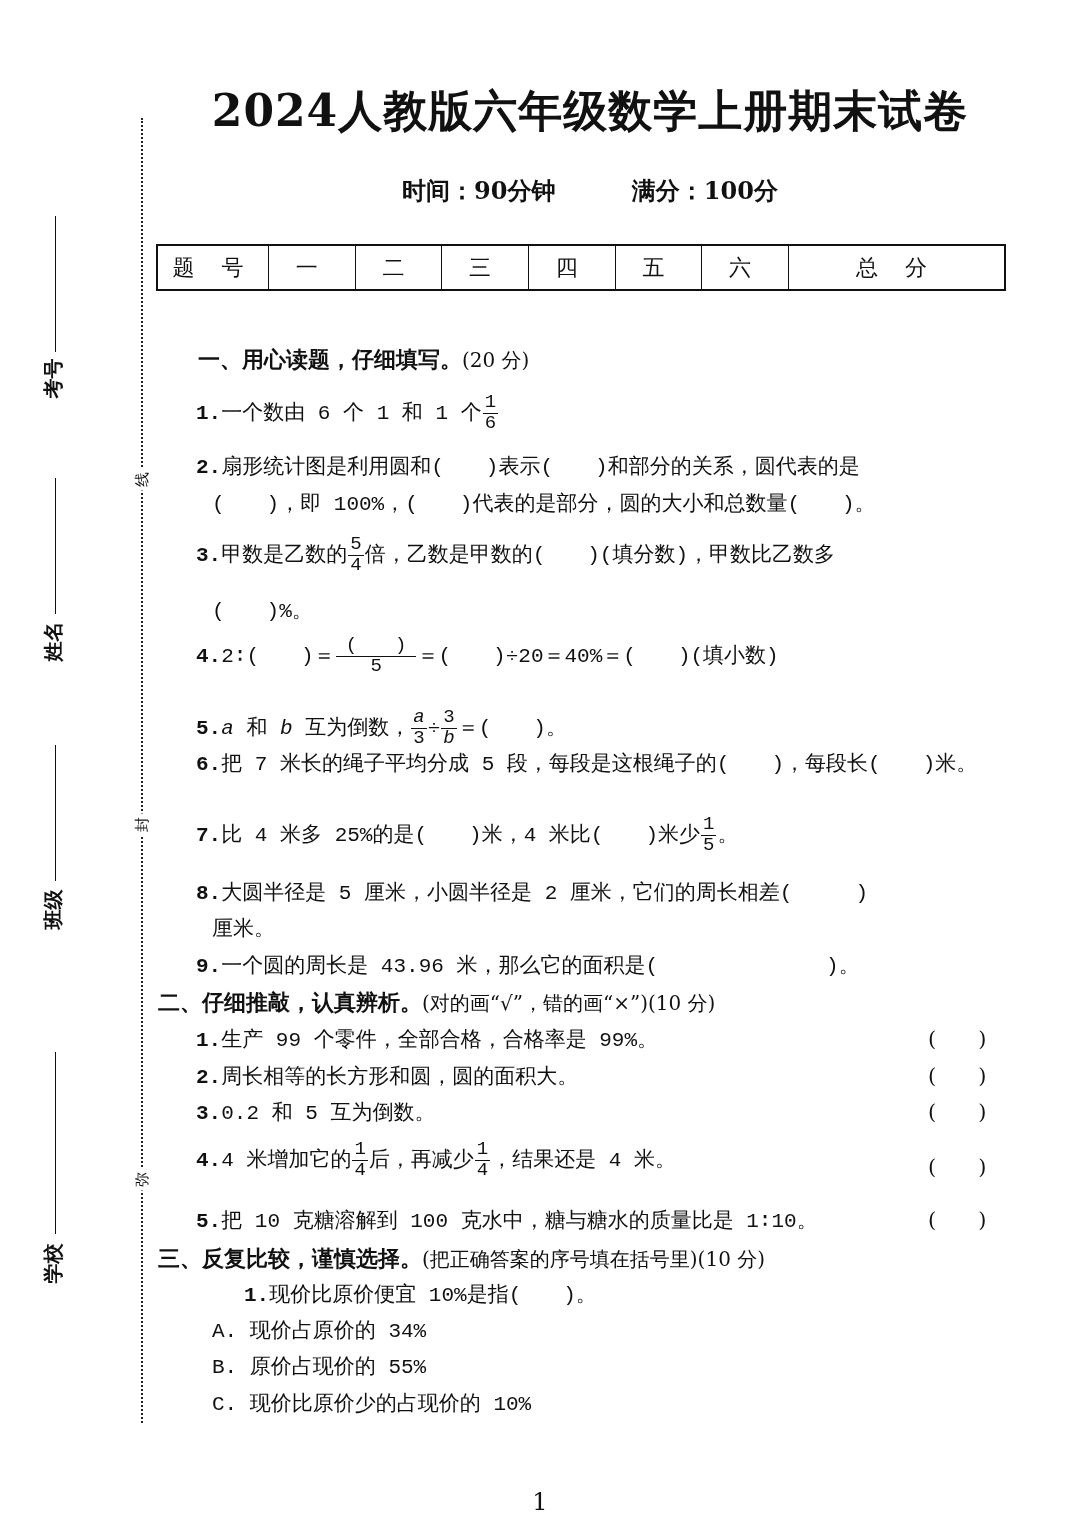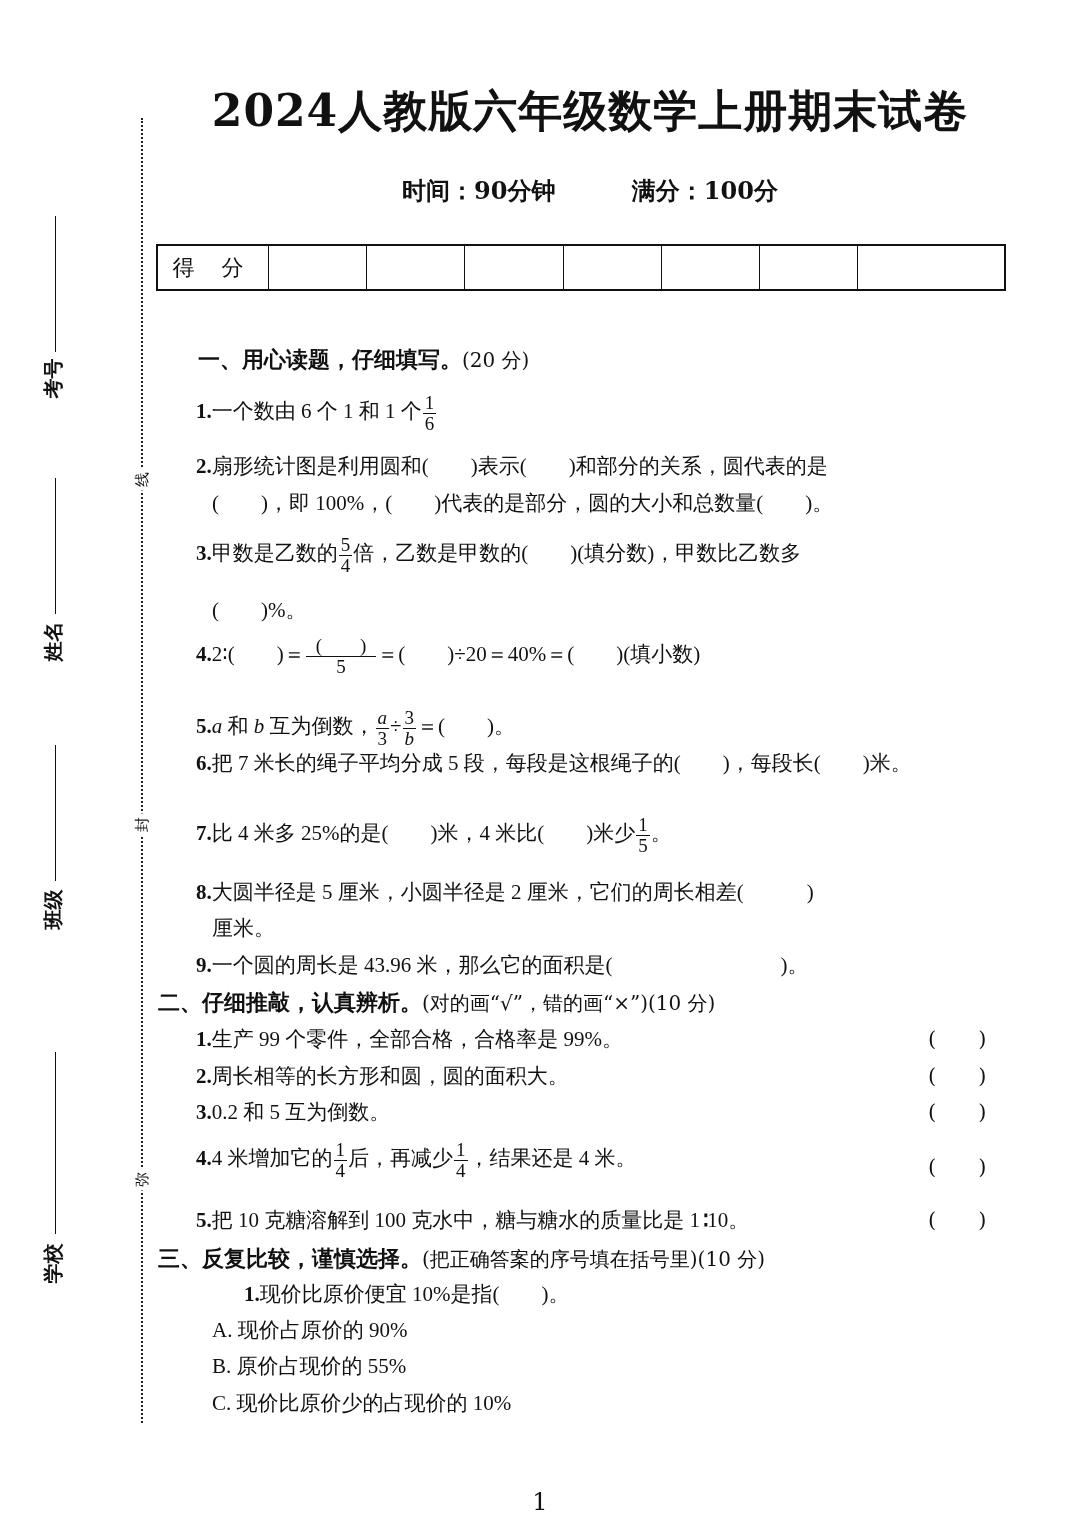--- a/index.html
+++ b/index.html
@@ -5,21 +5,21 @@
   html, body { margin:0; padding:0; background:#ffffff; }
   body { width:1080px; height:1527px; position:relative; overflow:hidden; color:#111; font-family:"DejaVu Serif","Liberation Serif",serif; }
   .title { position:absolute; top:82px; left:150px; width:880px; text-align:center; font-size:44px; font-weight:bold; letter-spacing:1px; font-family:"DejaVu Serif",serif; }
   .subtitle { position:absolute; top:175px; left:150px; width:880px; text-align:center; font-size:24px; font-weight:bold; }
   .subtitle span { margin:18px 34px; }
   table.score { position:absolute; top:244px; left:156px; width:850px; border-collapse:collapse; border:2.5px solid #111; }
   table.score td { border:1.2px solid #111; height:43px; text-align:center; font-size:22px; font-family:"DejaVu Sans",sans-serif; letter-spacing:10px; padding:0; }
   table.score td:first-child { width:110px; }
   .sec { position:absolute; left:158px; font-size:22px; font-weight:bold; font-family:"DejaVu Sans",sans-serif; white-space:nowrap; }
   .sec .note { font-weight:normal; font-size:20px; font-family:"DejaVu Serif",serif; }
-  .q { position:absolute; left:196px; font-size:21px; white-space:nowrap; font-family:Liberation Serif, serif; }
+  .q { position:absolute; left:196px; font-size:21px; white-space:nowrap; font-family:Liberation Mono, monospace; }
   .q b { font-weight:bold; }
   .q.cont { left:212px; }
   .frac { display:inline-flex; flex-direction:column; align-items:center; vertical-align:middle; font-size:19px; line-height:1.05; margin:0 1px; }
   .frac .num { border-bottom:1.5px solid #111; padding:0 2px; }
   .frac.wide .num { padding:0 10px; }
   .judge { position:absolute; left:928px; font-size:21px; white-space:pre; }
   .margin-line { position:absolute; left:141px; top:118px; height:1305px; border-left:2px dotted #222; }
   .margin-mark { position:absolute; left:131px; width:22px; background:#fff; font-size:15px; text-align:center; font-family:"DejaVu Sans",sans-serif; transform:rotate(-90deg); }
   .side-field { position:absolute; left:28px; font-size:20px; font-weight:bold; font-family:"DejaVu Sans",sans-serif; transform:rotate(-90deg); transform-origin:center; width:50px; text-align:center; }
   .side-rule { position:absolute; left:55px; border-left:1.5px solid #111; }
@@ -44,29 +44,29 @@
 <div class="side-field" style="top:1250px;">学校</div>
 
 <div class="title">2024人教版六年级数学上册期末试卷</div>
 <div class="subtitle">
   <span>时间：90分钟</span>
   <span>满分：100分</span>
 </div>
 
 <table class="score">
   <tbody>
-  <tr>
-    <td>得 分</td>
-    <td></td>
-    <td></td>
-    <td></td>
-    <td></td>
-    <td></td>
-    <td></td>
-    <td></td>
+      <tr>
+    <td>题 号</td>
+    <td>一</td>
+    <td>二</td>
+    <td>三</td>
+    <td>四</td>
+    <td>五</td>
+    <td>六</td>
+    <td>总 分</td>
   </tr>
 </tbody>
   </table>
 
 <div class="sec" style="top:345px;margin-left:40px;">
   <span>一、用心读题，仔细填写。</span><span class="note">(20 分)</span>
 </div>
 
 <div class="q" style="top:393px;">
   <b>1.</b><span>一个数由 6 个 1 和 1 个</span><span class="frac">
@@ -150,17 +150,17 @@
 <div class="judge" style="top:1153px;">(　　)</div>
 
 <div class="q" style="top:1206px;"><b>5.</b><span>把 10 克糖溶解到 100 克水中，糖与糖水的质量比是 1∶10。</span></div>
 <div class="judge" style="top:1206px;">(　　)</div>
 
 <div class="sec" style="top:1244px;">
   <span>三、反复比较，谨慎选择。</span><span class="note">(把正确答案的序号填在括号里)(10 分)</span>
 </div>
 
 <div class="q" style="top:1280px;margin-left:48px;"><b>1.</b><span>现价比原价便宜 10%是指(　　)。</span></div>
-<div class="q cont" style="top:1316px;">A. 现价占原价的 90%</div>
+<div class="q cont" style="top:1316px;">A. 现价占原价的 34%</div>
 <div class="q cont" style="top:1352px;">B. 原价占现价的 55%</div>
 <div class="q cont" style="top:1389px;">C. 现价比原价少的占现价的 10%</div>
 
 <div class="pagenum">1</div>
 
 </body></html>

